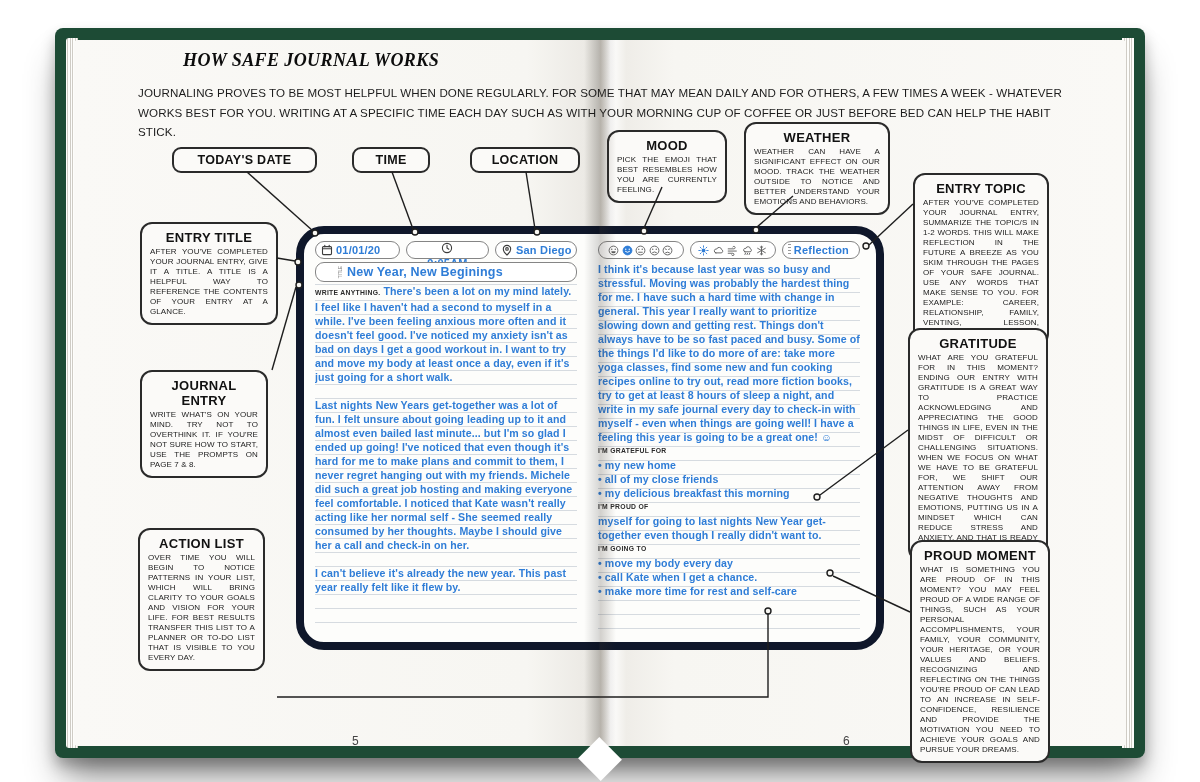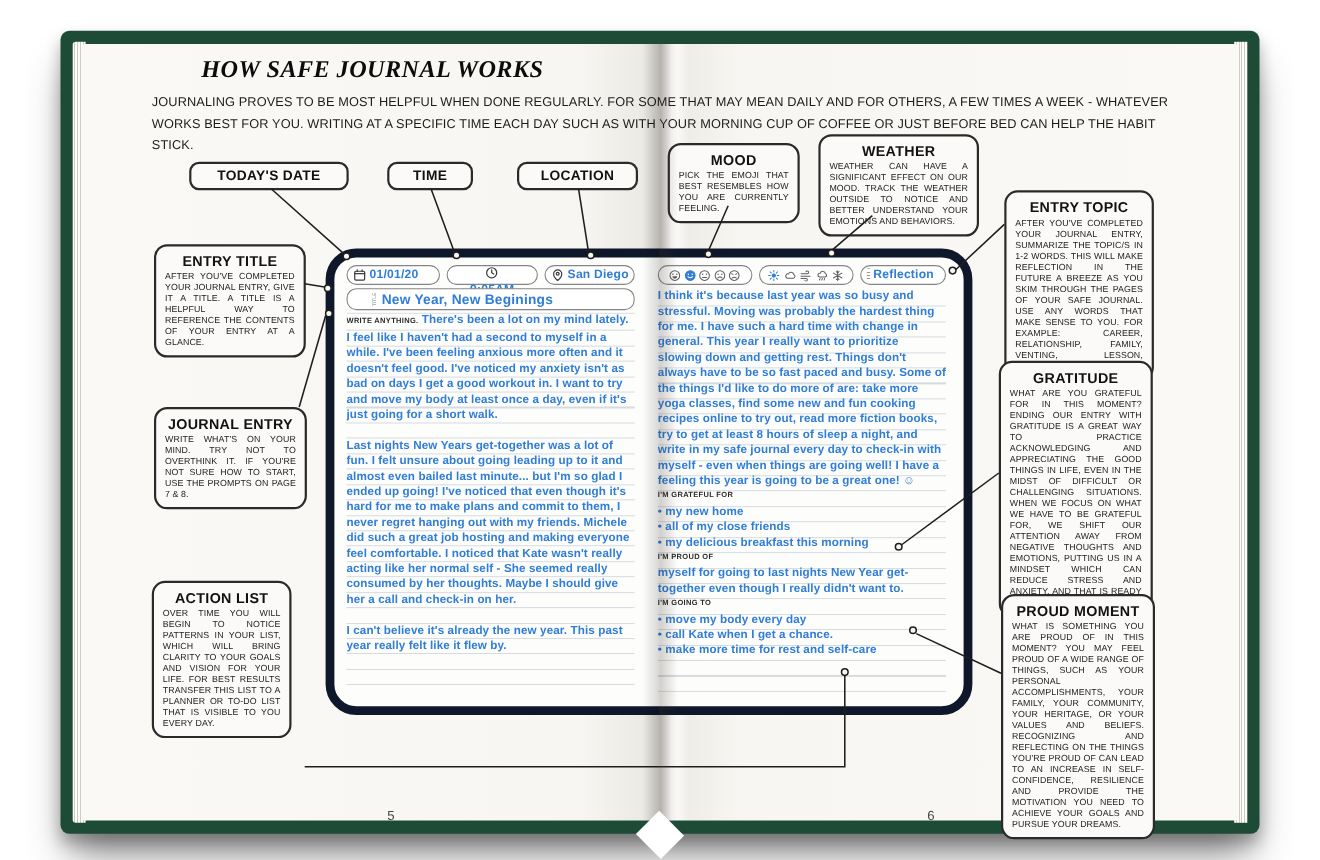--- a/index.html
+++ b/index.html
@@ -12,40 +12,40 @@
   .page-edges-right{position:absolute;left:1122px;top:38px;width:12px;height:710px;z-index:2;
          background:repeating-linear-gradient(to right,#fdfdfb 0 1.5px,#cfccc5 1.5px 2.5px);}
   .page{position:absolute;top:40px;width:526px;height:706px;z-index:3;}
   .page.left{left:74px;background:linear-gradient(to right,#faf9f6 0%,#f7f6f2 86%,#eceae5 97%,#d9d6cf 100%);border-radius:4px 0 0 4px;}
   .page.right{left:600px;background:linear-gradient(to left,#faf9f6 0%,#f7f6f2 86%,#efede8 95%,#ffffff 98%,#d8d5ce 100%);border-radius:0 4px 4px 0;}
   .spine-shadow{position:absolute;left:584px;top:40px;width:32px;height:706px;z-index:8;pointer-events:none;
          background:linear-gradient(to right,rgba(0,0,0,0) 0%,rgba(0,0,0,.14) 45%,rgba(60,50,40,.22) 52%,rgba(0,0,0,0) 100%);}
   .bottom-v{position:absolute;left:584px;top:744px;width:32px;height:30px;background:#ffffff;transform:rotate(45deg);z-index:9;}
   
   .book-title{position:absolute;left:183px;top:50px;z-index:4;font-family:"Liberation Serif",serif;
-         font-style:italic;font-weight:bold;font-size:22px;letter-spacing:.4px;color:#0c0c0c;}
+         font-style:italic;font-weight:bold;font-size:18px;letter-spacing:.4px;color:#0c0c0c;}
   .intro{position:absolute;left:138px;top:83px;width:925px;z-index:4;font-size:11.6px;line-height:19.5px;
          letter-spacing:.1px;color:#1c1c1c;}
   .page-num{position:absolute;z-index:4;font-size:12px;color:#444;}
   .page-num.n5{left:352px;top:734px;}
   .page-num.n6{left:843px;top:734px;}
   
   .callout{position:absolute;z-index:6;background:#fbfaf8;border:2px solid #2a2a2a;border-radius:12px;padding:5px 8px 6px;box-sizing:border-box;}
   .callout .c-title{font-size:13px;font-weight:bold;letter-spacing:.3px;text-align:center;color:#111;margin:1px 0 2px;}
   .callout .c-body{font-size:8px;line-height:10px;text-align:justify;color:#222;letter-spacing:.1px;margin:0;}
   .callout .c-body + .c-body{margin-top:8px;}
   .co-date{left:172px;top:147px;width:145px;height:26px;border-radius:9px;padding:0;}
   .co-time{left:352px;top:147px;width:78px;height:26px;border-radius:9px;padding:0;}
   .co-location{left:470px;top:147px;width:110px;height:26px;border-radius:9px;padding:0;}
   .co-date .c-title,.co-time .c-title,.co-location .c-title{line-height:22px;margin:0;font-size:12.5px;}
   .co-mood{left:607px;top:130px;width:120px;}
   .co-weather{left:744px;top:122px;width:146px;}
   .co-topic{left:913px;top:173px;width:136px;}
   .co-title{left:140px;top:222px;width:138px;}
-  .co-entry{left:140px;top:370px;width:139px;}
+  .co-entry{left:140px;top:370px;width:128px;}
   .co-action{left:138px;top:528px;width:127px;}
   .co-gratitude{left:908px;top:328px;width:140px;}
   .co-proud{left:910px;top:540px;width:140px;}
   
   .card{position:absolute;left:296px;top:226px;width:588px;height:424px;z-index:5;box-sizing:border-box;
         border:8px solid #0f172a;border-radius:28px;background:#fdfdfb;display:flex;}
   .col{width:283px;box-sizing:border-box;padding:7px 10px 6px 11px;display:flex;flex-direction:column;}
   .fields-row{display:flex;gap:6px;margin-bottom:3px;}
   .field{height:18px;box-sizing:border-box;border:1.4px solid #858585;border-radius:9px;background:#fff;
          display:flex;align-items:center;padding:0 5px;gap:3px;}

